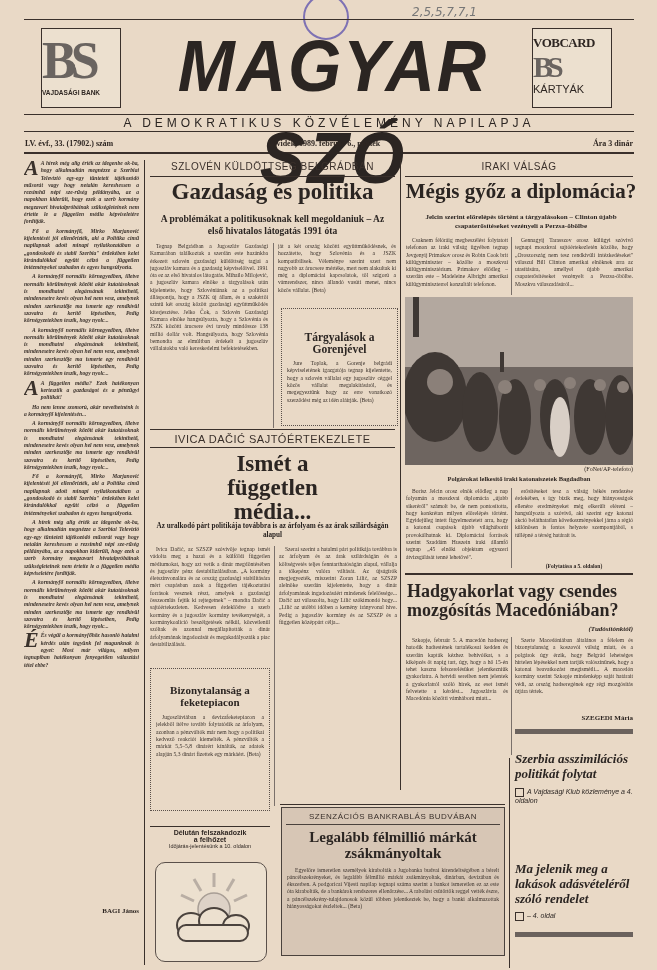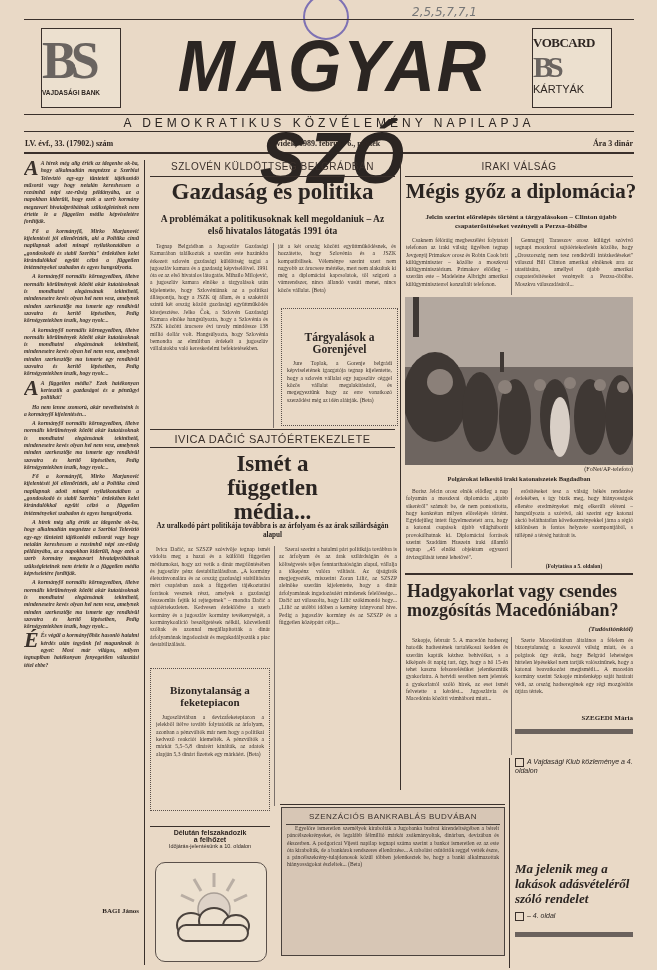--- a/index.html
+++ b/index.html
@@ -130,20 +130,21 @@
       <rect x="22" y="62" width="70" height="16" rx="8"></rect>
     </g>
   </svg>
 </div>
 
 <div class="abs" style="left:280px; top:806px; width:117px;"></div>
 <div class="rule" style="left:280px; top:804px; width:225px; height:1px;"></div>
 <div class="abs" style="left:281px; top:807px; width:224px; height:149px; background:#d7c6b5; border:1px solid #4a423d; box-sizing:border-box;">
   <div class="kicker" style="font-size:8px; margin-top:4px;">SZENZÁCIÓS BANKRABLÁS BUDVÁBAN</div>
   <div style="height:1px; background:#4a423d; margin:3px 4px 0 4px;"></div>
+  <div class="headline" style="font-size:15px; margin:5px 12px 5px 12px;">Legalább félmillió márkát zsákmányoltak</div>
   <div class="body-text" style="margin:0 5px; height:72px; text-indent:8px;">Egyelőre ismeretlen személyek kirabolták a Jugobanka budvai kirendeltségében a bérelt páncélszekrényeket, és legalább félmillió márkát zsákmányoltak, dinárban, devizában és ékszerben. A podgoricai Vijesti napilap tegnapi száma szerint a bankot ismeretlen ez az este óta kirabolták, de a bankárok rendszeres ellenőrzése... A rabolást csütörtök reggel vették észre, a páncélszekrény-tulajdonosok közül többen jelentkeztek be, hogy a banki alkalmazottak hiányosságokat észleltek... (Beta)</div>
 </div>
 
 <div class="kicker abs" style="left:405px; top:161px; width:228px;">IRAKI VÁLSÁG</div>
 <div class="rule" style="left:405px; top:176px; width:228px; height:1px;"></div>
 <div class="headline abs" style="left:405px; top:180px; width:232px; font-size:21px;">Mégis győz a diplomácia?</div>
 <div class="subhead abs" style="left:407px; top:213px; width:228px; font-size:7px;">Jelcin szerint előrelépés történt a tárgyalásokon – Clinton újabb csapaterősítéseket vezényeli a Perzsa-öbölbe</div>
 <div class="body-text abs" style="left:406px; top:237px; width:102px; height:58px; text-indent:6px;">Csaknem félóráig megbeszélést folytatott telefonon az iraki válság ügyében tegnap Jevgenyij Primakov orosz és Robin Cook brit külügyminiszter – közölte a moszkvai külügyminisztérium. Primakov elődleg – szerdán este – Madeleine Albright amerikai külügyminiszterrel konzultált telefonon.</div>
 <div class="rule" style="left:511px; top:237px; width:0.6px; height:58px; background:#7a706a;"></div>
 <div class="body-text abs" style="left:515px; top:237px; width:118px; height:58px; text-indent:6px;">Gennagyij Tarasszov orosz külügyi szóvivő tegnapi moszkvai sajtóértekezletén közölte, hogy „Oroszország nem tesz rendkívüli intézkedéseket" válaszul Bill Clinton amerikai elnöknek arra az utasítására, amellyel újabb amerikai csapaterősítéseket vezényelt a Perzsa-öbölbe. Moszkva válaszadásáról...</div>
@@ -186,19 +187,20 @@
 <div class="rule" style="left:405px; top:573px; width:228px; height:1.5px;"></div>
 <div class="headline abs" style="left:405px; top:582px; width:232px; font-size:18px; text-align:left; padding-left:2px;">Hadgyakorlat vagy csendes mozgósítás Macedóniában?</div>
 <div class="abs" style="left:520px; top:625px; width:113px; text-align:right; font-family:'Liberation Serif',serif; font-style:italic; font-weight:bold; font-size:7px;">(Tudósítónktól)</div>
 <div class="body-text abs" style="left:406px; top:637px; width:102px; height:118px; text-indent:6px;">Szkopje, február 5. A macedón hadsereg hatodik hadtestének tartalékosai kedden és szerdán kapták kézhez behívóikat, s a kiképzés öt napig tart, úgy, hogy a hő 15-én tehet kaszna felszerelésüket jelentkezniük gyakorlatra. A hetvidi sereiben nem jelentek a gyakorlatról szóló hírek, az eset ismét felvetette a kérdést... Jugoszlávia és Macedónia közötti vámháború miatt...</div>
 <div class="rule" style="left:511px; top:637px; width:0.6px; height:118px; background:#7a706a;"></div>
 <div class="body-text abs" style="left:515px; top:637px; width:118px; height:70px; text-indent:6px;">Szerte Macedóniában általános a félelem és bizonytalanság a koszovói válság miatt, és a polgárok úgy érzik, hogy Belgrád lehetséges hirtelen lépésekkel nem tartják valószínűnek, hogy a katonai beavatkozást megismétli... A macedón kormány szerint Szkopje mindenképp saját határait védi, az ország hadseregének egy régi mozgósítás útjára tértek.</div>
 <div class="byline abs" style="left:515px; top:714px; width:118px;">SZEGEDI Mária</div>
 <div class="bar" style="left:515px; top:729px; width:118px;"></div>
 
 <div class="abs" style="left:515px; top:752px; width:122px;">
+  <div class="promo" style="font-size:13px;">Szerbia asszimilációs politikát folytat</div>
   <div class="promo-ref" style="margin-top:6px;"><span class="sq"></span><span>A Vajdasági Klub közleménye a 4. oldalon</span></div>
 </div>
 <div class="abs" style="left:515px; top:842px; width:122px;margin-top:20px;">
   <div class="promo" style="font-size:13px;">Ma jelenik meg a lakások adásvételéről szóló rendelet</div>
   <div class="promo-ref" style="margin-top:5px;"><span class="sq"></span><span>– 4. oldal</span></div>
 </div>
 <div class="bar" style="left:515px; top:932px; width:118px;"></div>
 
 </body></html>

